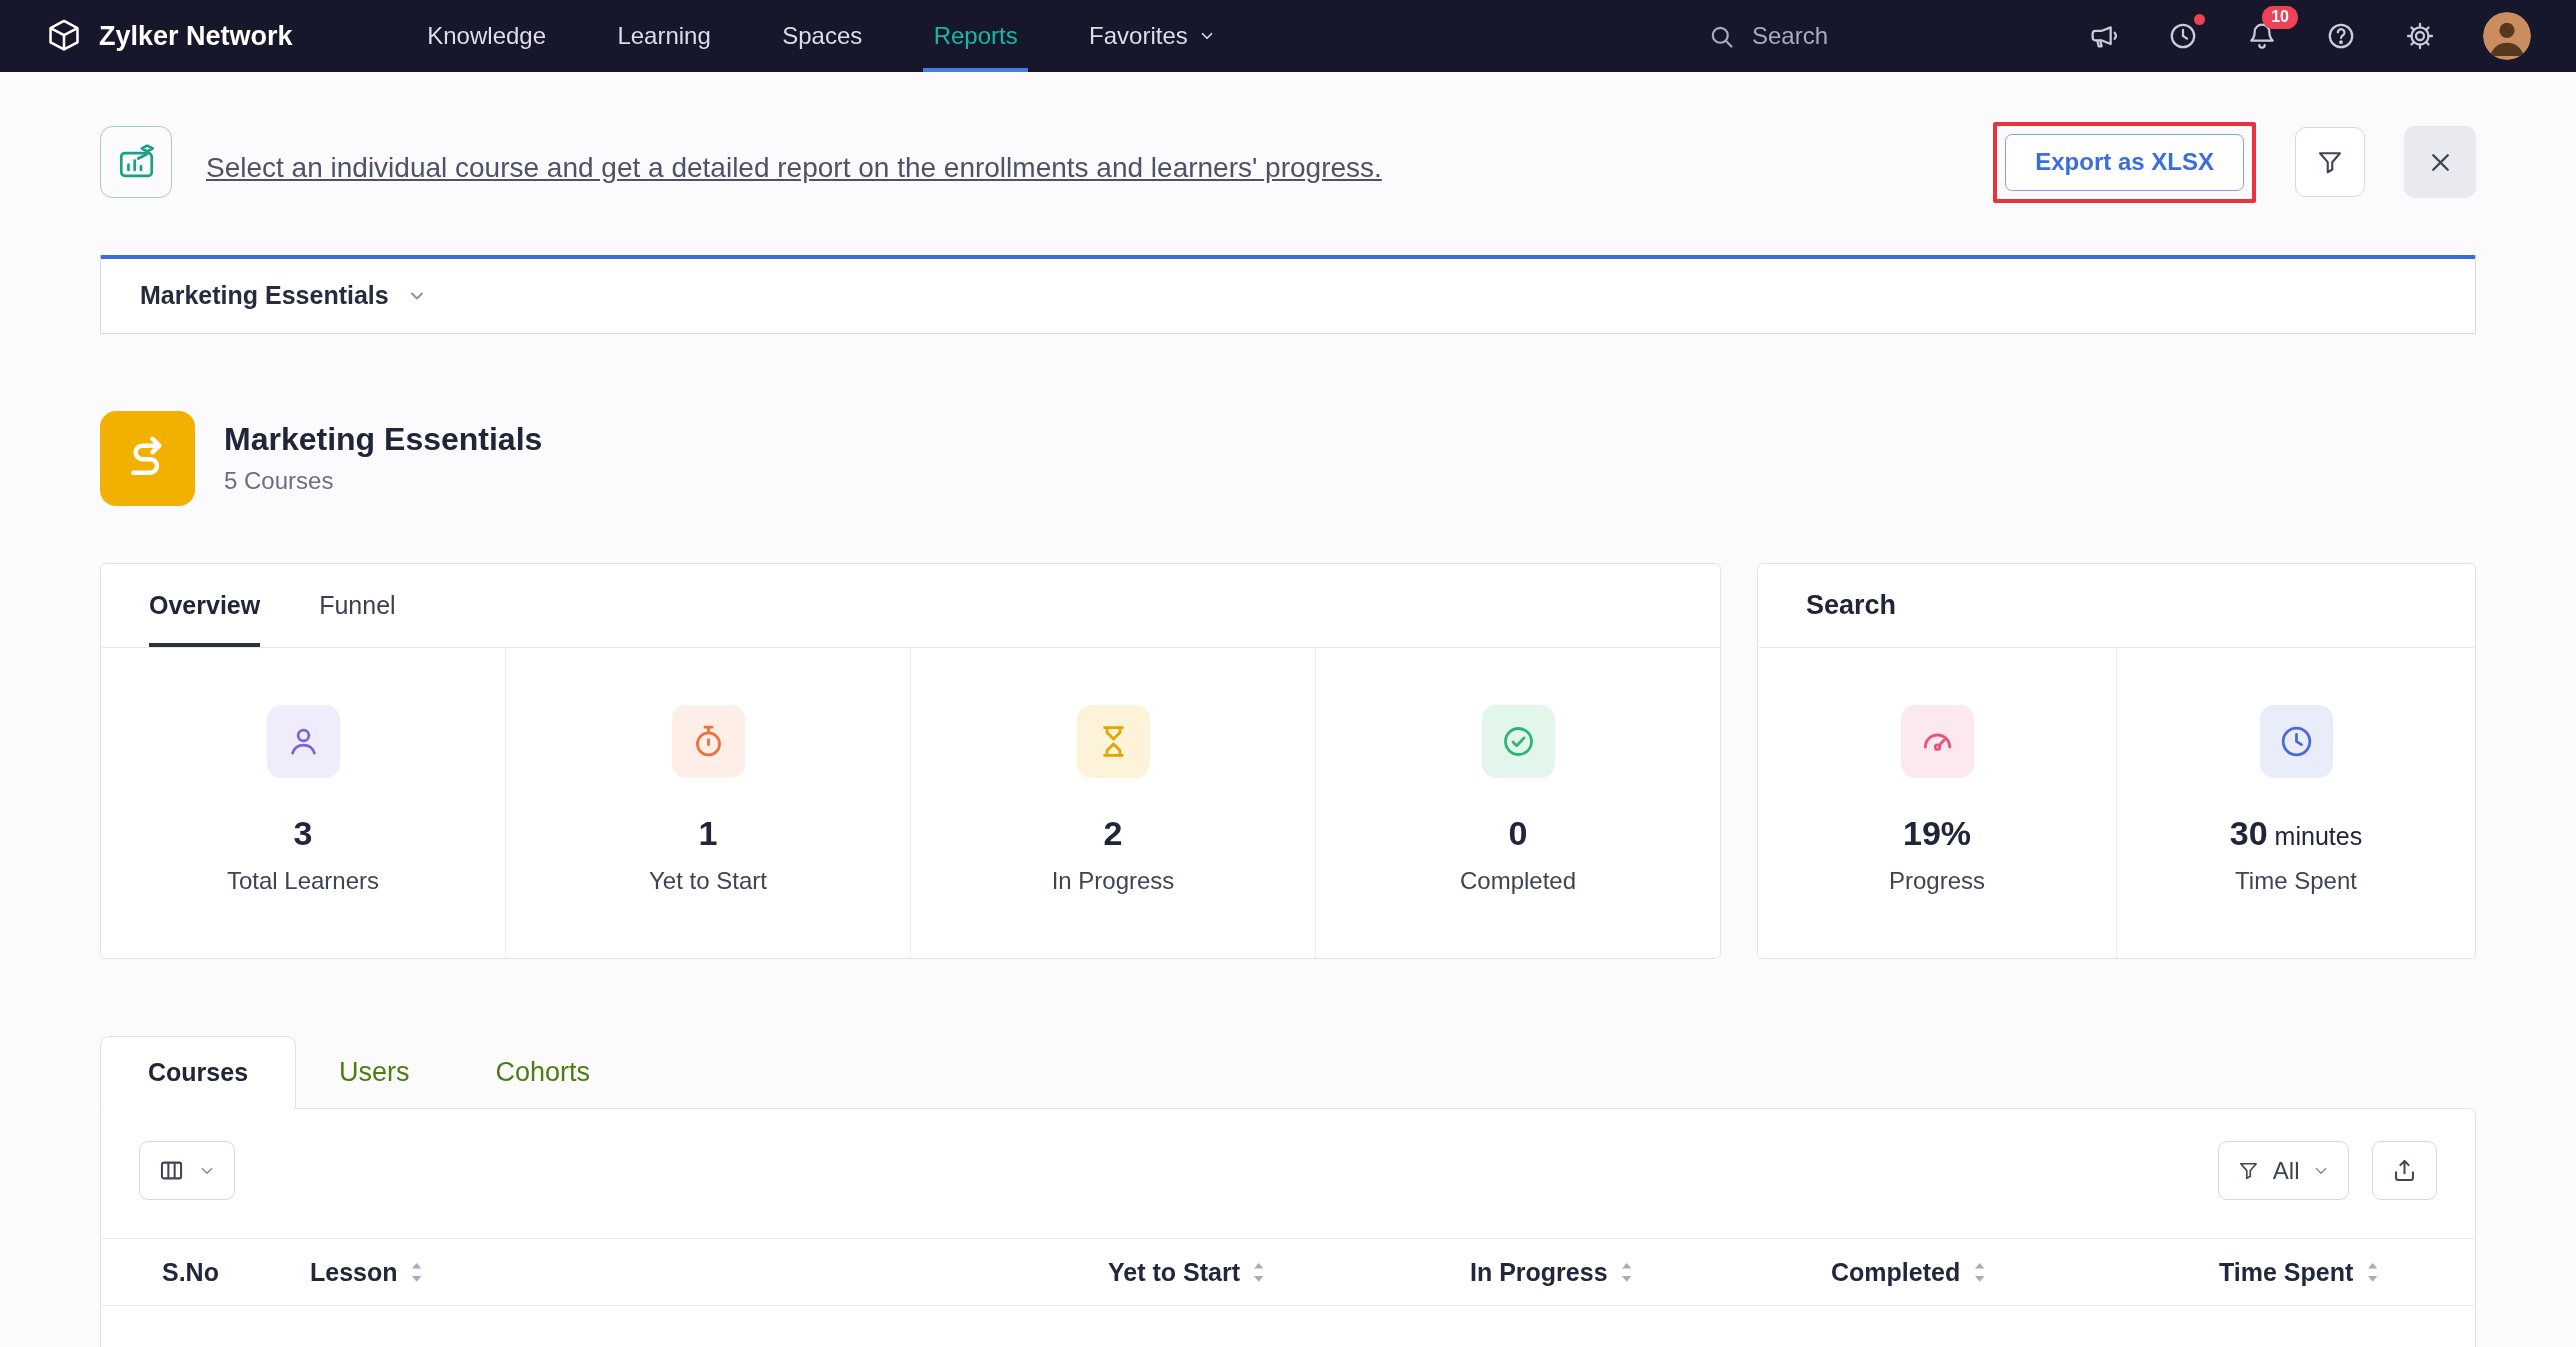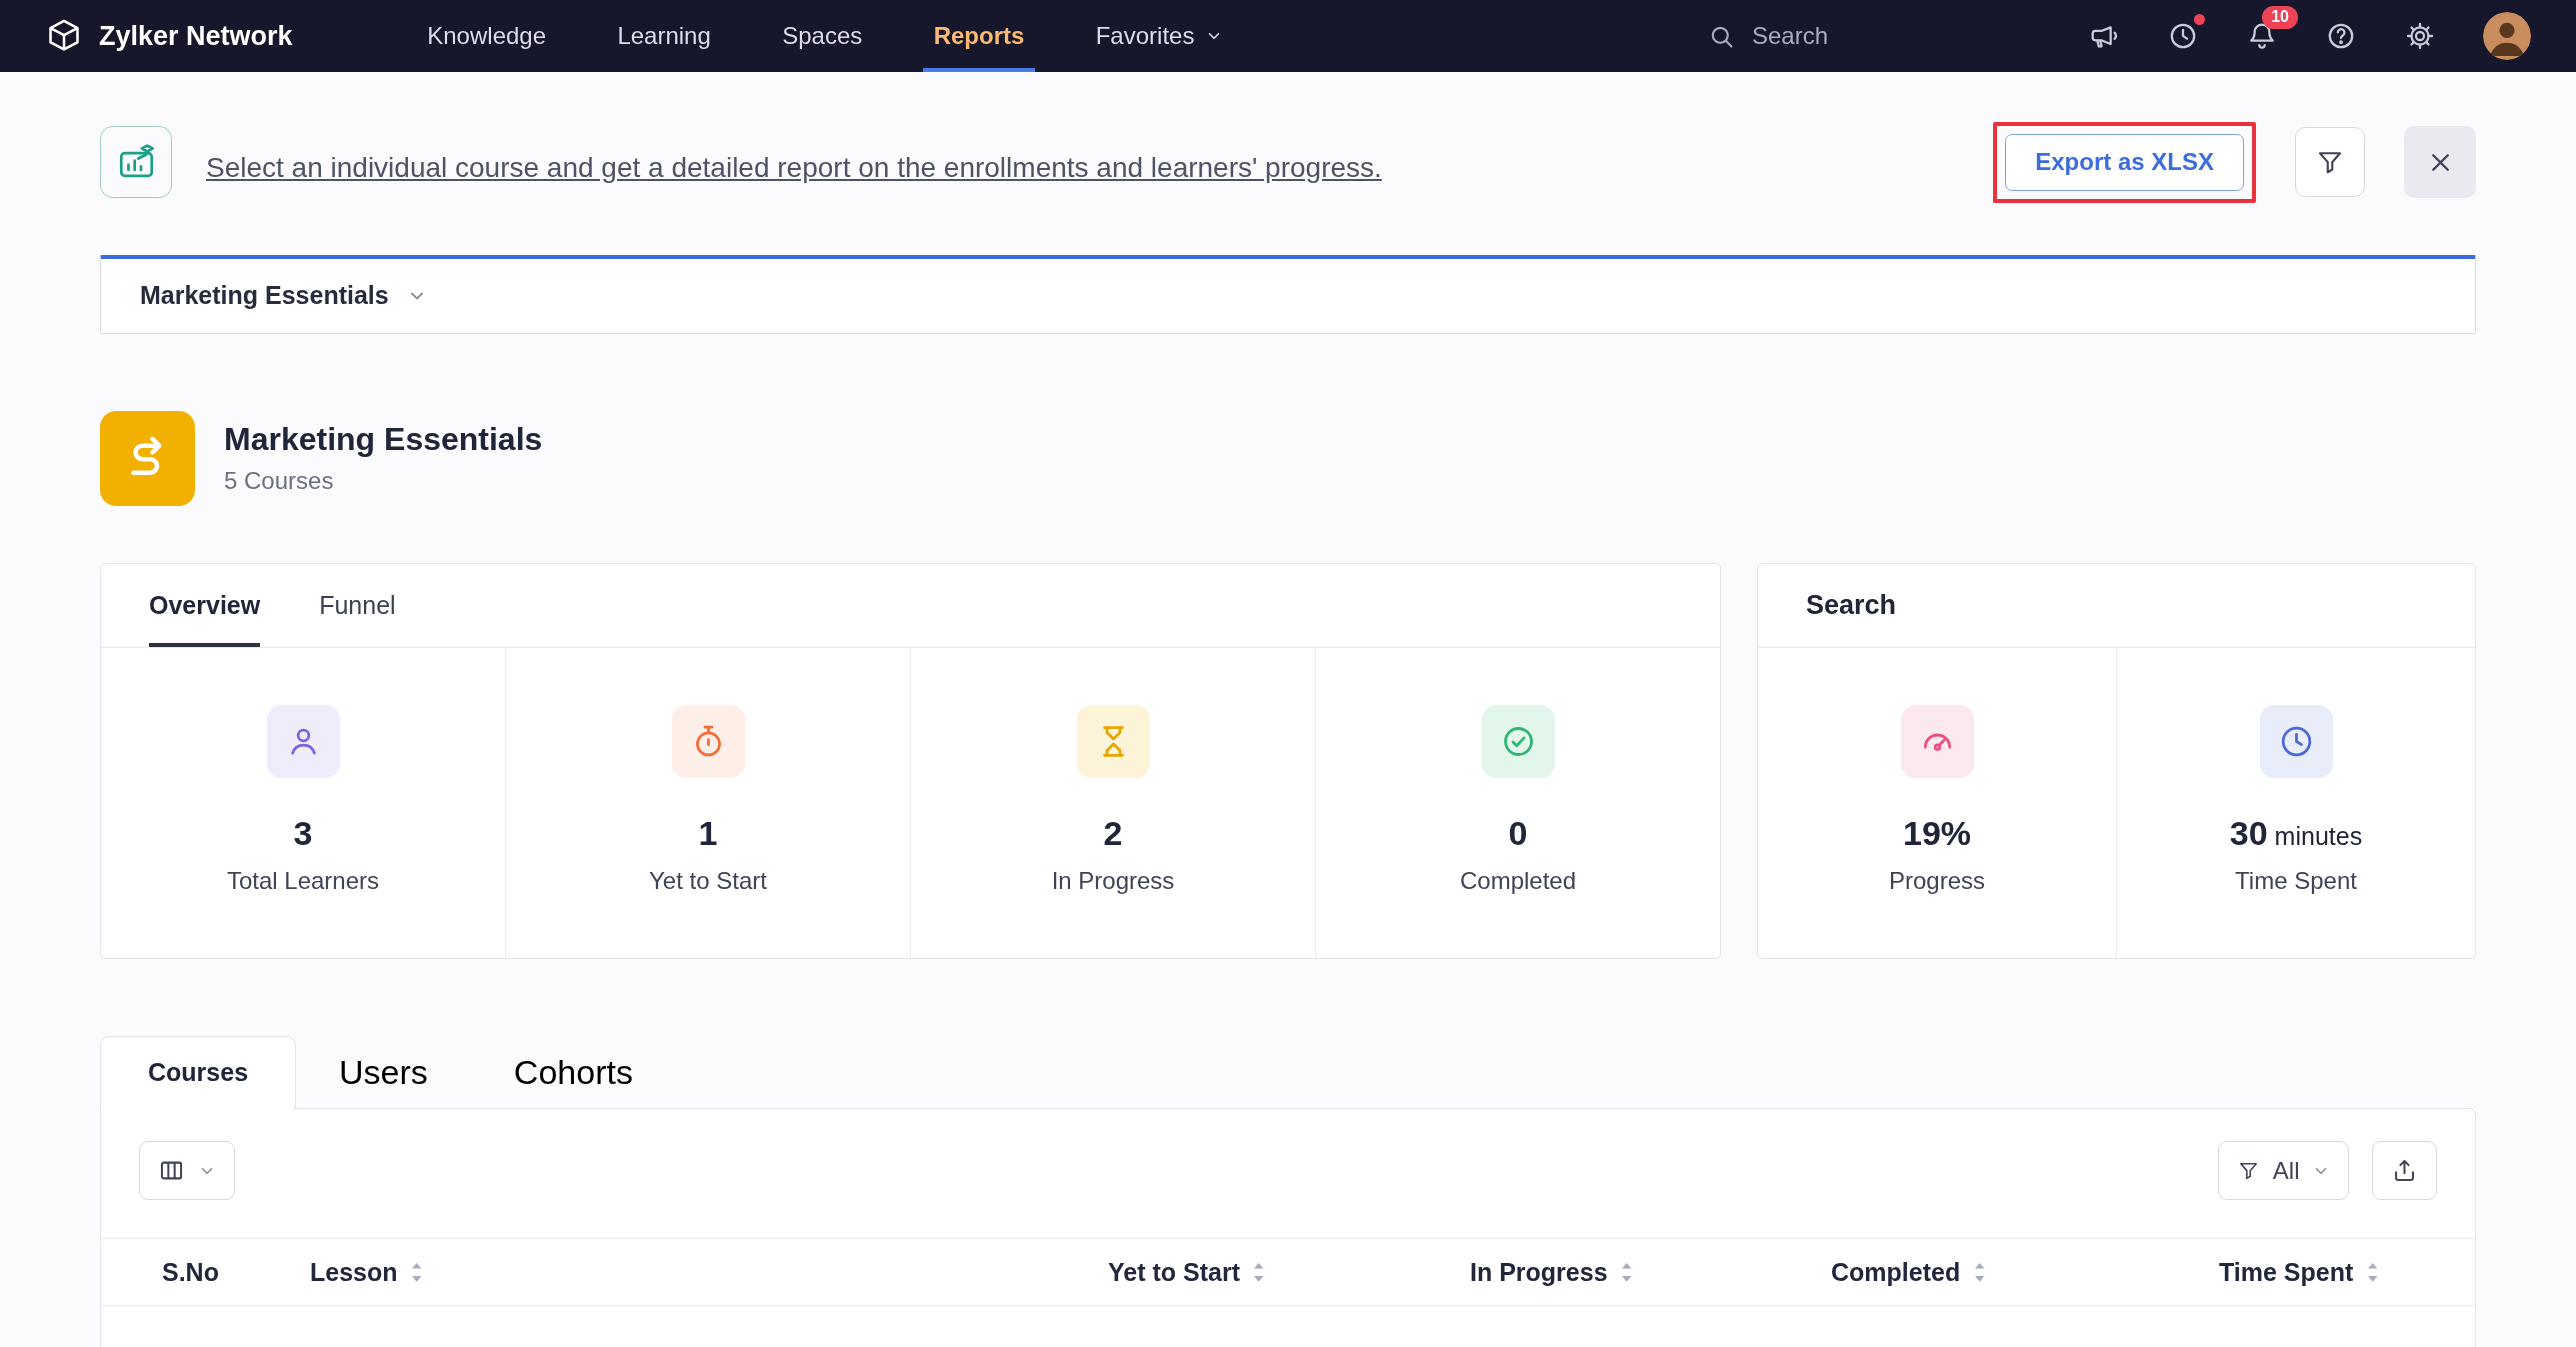--- a/index.html
+++ b/index.html
@@ -10,21 +10,21 @@
     font-family:"Liberation Sans","DejaVu Sans",sans-serif;
   }
   svg { display:block; }
 
   
   .nav { height:72px; background:#17172b; display:flex; align-items:stretch; padding:0 45px; }
   .brand { display:flex; align-items:center; gap:16px; color:#ffffff; font-size:27px; font-weight:700; cursor:pointer; }
   .nav-menu { display:flex; align-items:stretch; margin-left:99px; }
   .nav-item { display:flex; align-items:center; gap:10.7px; margin:0 25px; padding:4.5px 10.7px 0;
               font-size:24px; color:#dcdde8; border-bottom:4.5px solid transparent; cursor:pointer; }
-  .nav-item.active { color:#fdba74; border-bottom-color:#4a79ea;font-weight:bold; }
+  .nav-item.active { color:#14b8a6; border-bottom-color:#4a79ea; }
   .nav-search { margin-left:auto; margin-right:260px; display:flex; align-items:center; gap:16px;
                 color:#a9abc0; font-size:24px; cursor:pointer; }
   .nav-icons { display:flex; align-items:center; gap:47px; }
   .nav-icon { position:relative; width:32px; height:32px; color:#c9cbdb; cursor:pointer; }
   .badge { position:absolute; top:-14.3px; right:-20px; background:#ee4256; color:#fff; font-size:16px;
            font-weight:700; border-radius:14.3px; padding:3.6px 9px; line-height:1; }
   .dot { position:absolute; top:-6.3px; right:-6.3px; width:11.6px; height:11.6px; border-radius:50%; background:#ee4256; }
   .avatar { width:48px; height:48px; border-radius:50%; overflow:hidden; cursor:pointer; }
 
   
@@ -77,21 +77,21 @@
   .stat-value { margin-top:36px; font-size:34px; font-weight:700; color:#20253a; }
   .stat-value .suffix { font-size:25px; font-weight:400; }
   .stat-label { margin-top:14.3px; font-size:24px; color:#3e4355; }
 
   
   .table-tabs { margin-top:77px; display:flex; align-items:flex-end; height:72px; position:relative; z-index:2; }
   .folder-tab { position:relative; height:72px; display:flex; align-items:center; padding:0 47px;
                 background:#fff; border:1.8px solid #e2e3e8; border-bottom:none; border-radius:9px 9px 0 0;
                 font-size:25px; font-weight:600; color:#20253a; cursor:pointer; }
   .folder-tab::after { content:''; position:absolute; left:1.8px; right:1.8px; bottom:-1.8px; height:2.7px; background:#fff; }
-  .plain-tab { height:72px; display:flex; align-items:center; padding:0 43px; font-size:34px; color:#000000; cursor:pointer; }
+  .plain-tab { height:72px; display:flex; align-items:center; padding:0 43px; font-size:27px; color:#4d7c0f; cursor:pointer; }
   .table-card { background:#fff; border:1.8px solid #e2e3e8; border-radius:0 7.2px 7.2px 7.2px; height:287px; }
   .table-toolbar { display:flex; align-items:center; padding:32px 38px 0; }
   .tool-btn { height:59px; border:1.8px solid #d6d8de; border-radius:9px; background:#fff; color:#3f4456;
               display:flex; align-items:center; gap:12.5px; padding:0 18px; font-size:24px; cursor:pointer; font-family:inherit; }
   .toolbar-right { margin-left:auto; display:flex; gap:23px; }
   .table-head { margin-top:38px; display:grid; grid-template-columns:209px 798px 362px 361px 388px 1fr;
                 align-items:center; height:68px; border-top:1.8px solid #e8e9ed; border-bottom:1.8px solid #e8e9ed;
                 font-size:25px; font-weight:600; color:#22273c; }
   .th { display:flex; align-items:center; gap:12.5px; cursor:pointer; }
   .th.first { padding-left:61px; cursor:default; }

